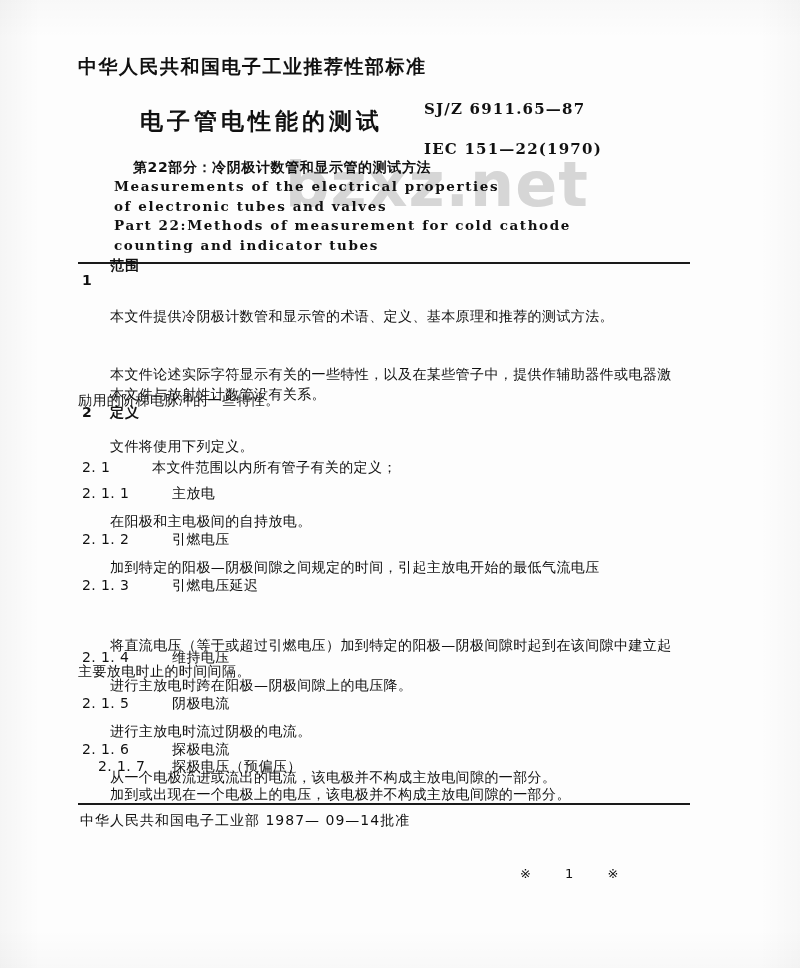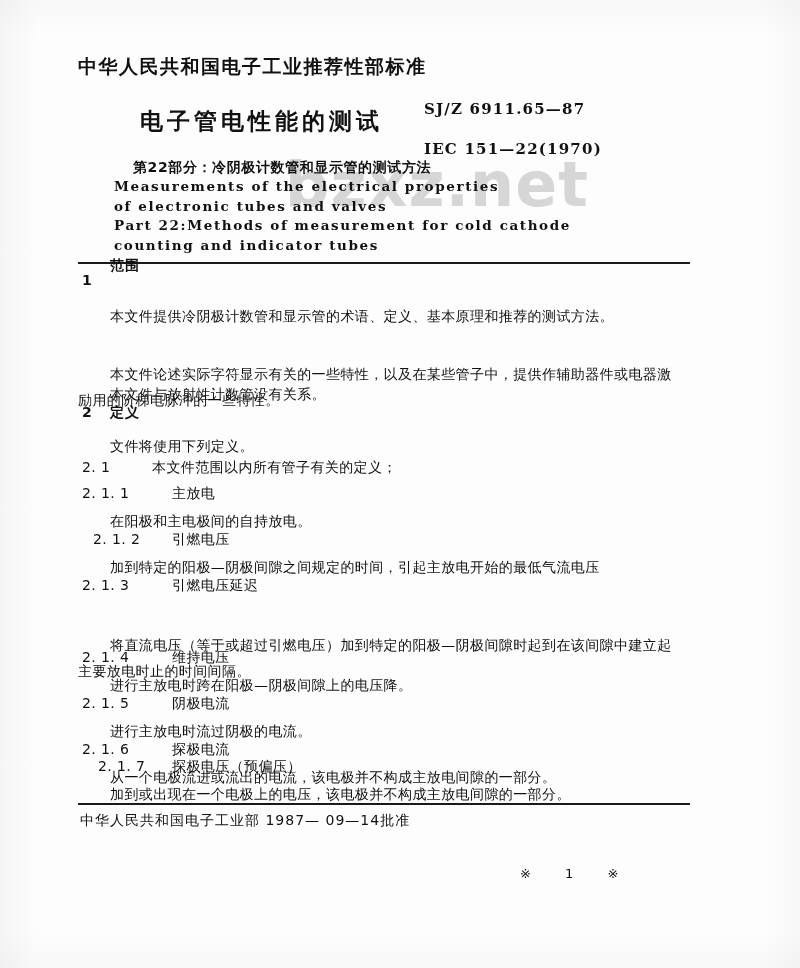--- a/index.html
+++ b/index.html
@@ -198,21 +198,21 @@
 
     <div class="para" style="left:110px; top:433px;">文件将使用下列定义。</div>
 
     <div class="num-label" style="left:82px; top:459px;">2. 1</div>
     <div class="num-label" style="left:152px; top:459px;">本文件范围以内所有管子有关的定义；</div>
 
     <div class="num-label" style="left:82px; top:485px;">2. 1. 1</div>
     <div class="num-label" style="left:172px; top:485px;">主放电</div>
     <div class="para" style="left:110px; top:508px;">在阳极和主电极间的自持放电。</div>
 
-    <div class="num-label" style="left:82px; top:531px;margin-left:11px;">2. 1. 2</div>
+    <div class="num-label" style="left:82px; top:531px;">2. 1. 2</div>
     <div class="num-label" style="left:172px; top:531px;">引燃电压</div>
     <div class="para" style="left:110px; top:554px;">加到特定的阳极—阴极间隙之间规定的时间，引起主放电开始的最低气流电压</div>
 
     <div class="num-label" style="left:82px; top:577px;">2. 1. 3</div>
     <div class="num-label" style="left:172px; top:577px;">引燃电压延迟</div>
     <div class="para wrap" style="left:78px; top:600px; text-indent:32px;">将直流电压（等于或超过引燃电压）加到特定的阳极—阴极间隙时起到在该间隙中建立起主要放电时止的时间间隔。</div>
 
     <div class="num-label" style="left:82px; top:649px;">2. 1. 4</div>
     <div class="num-label" style="left:172px; top:649px;">维持电压</div>
     <div class="para" style="left:110px; top:672px;">进行主放电时跨在阳极—阴极间隙上的电压降。</div>

